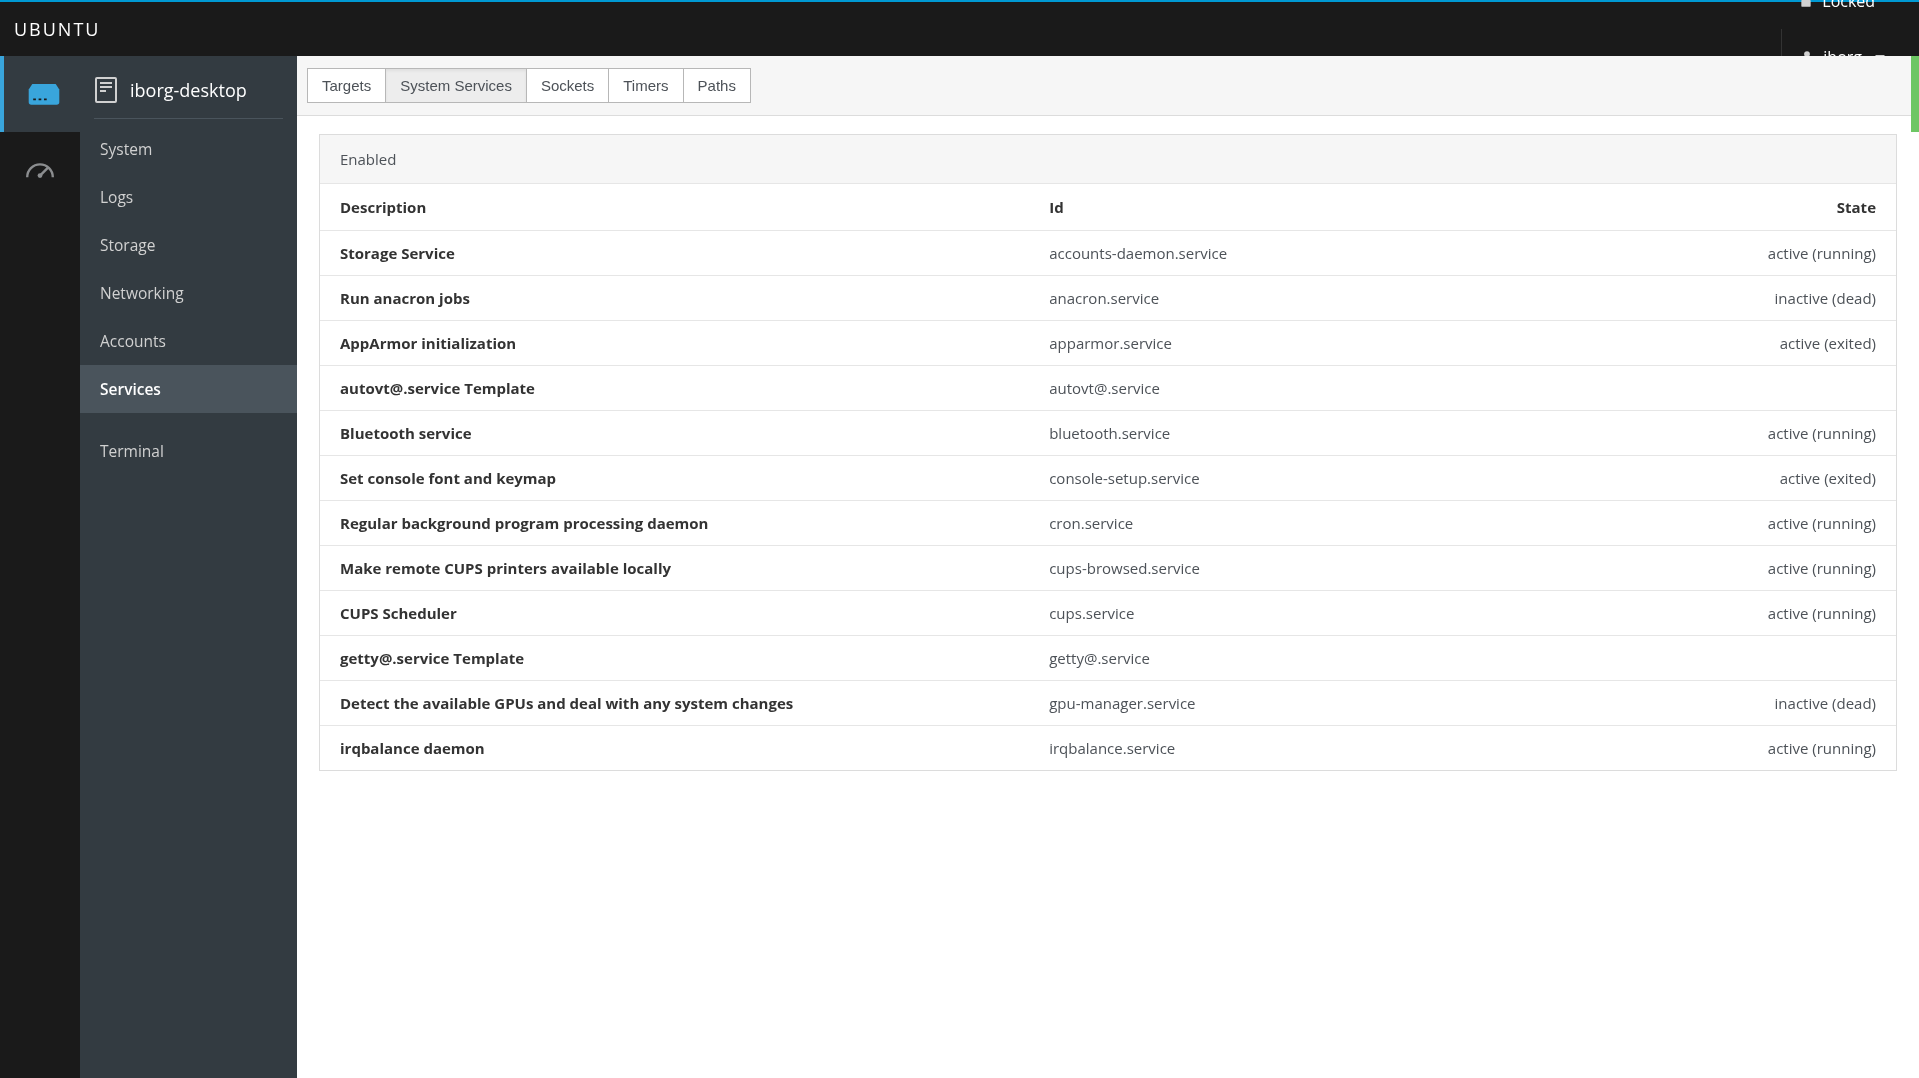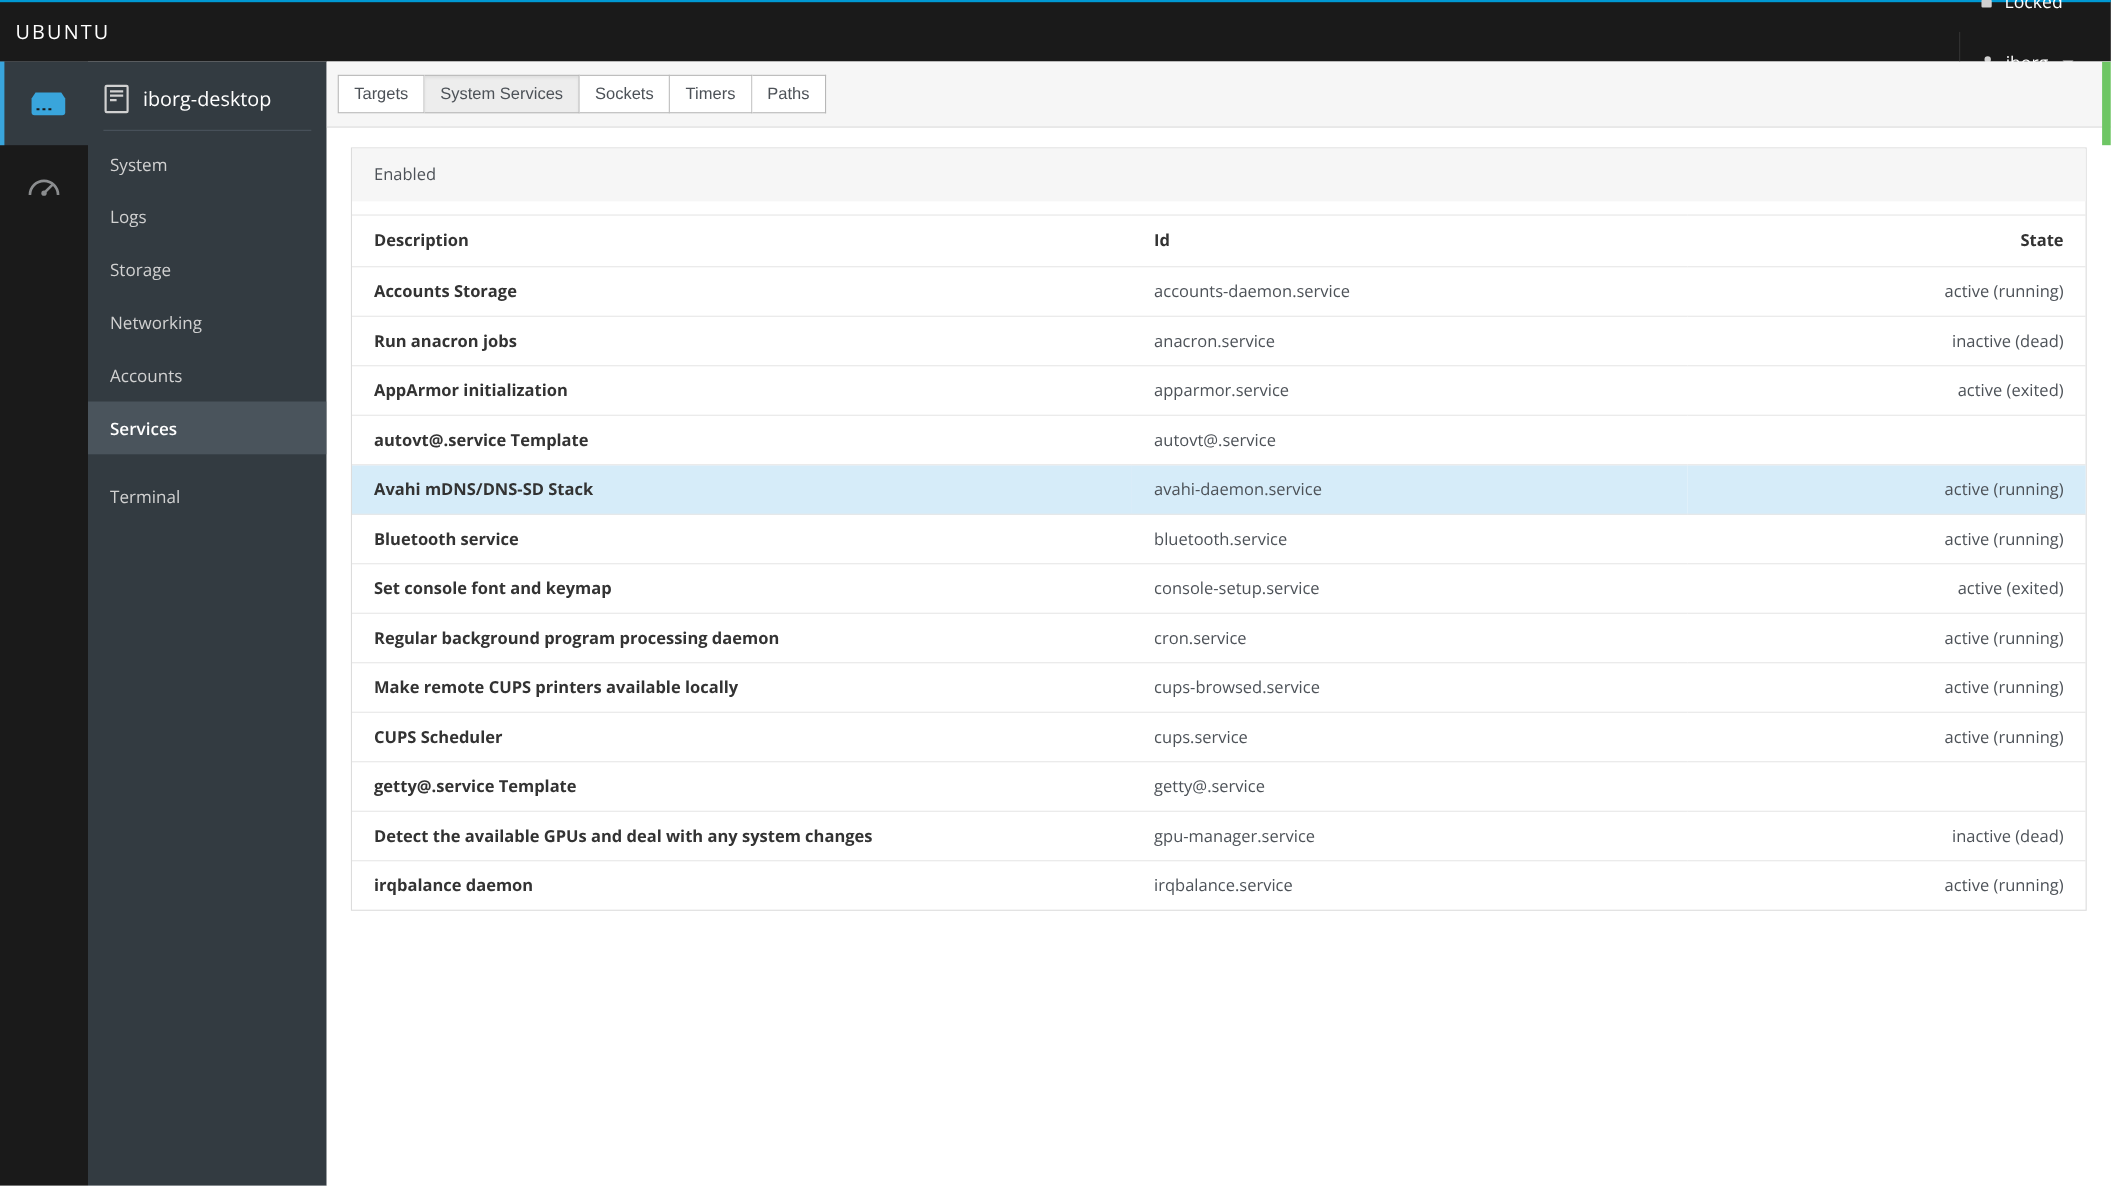--- a/index.html
+++ b/index.html
@@ -102,21 +102,21 @@
   border-bottom: 1px solid #b7b7b7;
   box-shadow: inset 0 2px 3px rgba(0,0,0,0.06);
 }
 .panel { margin: 18px 22px; border: 1px solid #dcdcdc; }
 .panel-head {
   background: #f6f6f6;
   padding: 14px 20px;
   color: #4d5258;
   font-size: 15px;
 }
-.tbl { width: 100%; border-collapse: collapse; margin-top: 12px; }
+.tbl { width: 100%; border-collapse: collapse; }
 .tbl th {
   text-align: left;
   font-weight: 700;
   padding: 13px 20px;
   border-top: 1px solid #e6e6e6;
   font-size: 15px;
 }
 .tbl th.col-state, .tbl td.col-state { text-align: right; }
 .tbl td {
   padding: 12px 20px;
@@ -222,44 +222,39 @@
       <table class="tbl">
         <thead>
           <tr>
             <th style="width:45%">Description</th>
             <th style="width:32%">Id</th>
             <th class="col-state">State</th>
           </tr>
         </thead>
         <tbody id="svc-body">
             <tr>
-              <td class="col-desc">Accounts Storage</td>
+              <td class="col-desc">Storage Service</td>
               <td class="col-id">accounts-daemon.service</td>
               <td class="col-state">active (running)</td>
             </tr>
             <tr>
               <td class="col-desc">Run anacron jobs</td>
               <td class="col-id">anacron.service</td>
               <td class="col-state">inactive (dead)</td>
             </tr>
             <tr>
               <td class="col-desc">AppArmor initialization</td>
               <td class="col-id">apparmor.service</td>
               <td class="col-state">active (exited)</td>
             </tr>
             <tr>
               <td class="col-desc">autovt@.service Template</td>
               <td class="col-id">autovt@.service</td>
               <td class="col-state"></td>
             </tr>
-            <tr class="highlight">
-              <td class="col-desc">Avahi mDNS/DNS-SD Stack</td>
-              <td class="col-id">avahi-daemon.service</td>
-              <td class="col-state">active (running)</td>
-            </tr>
             <tr>
               <td class="col-desc">Bluetooth service</td>
               <td class="col-id">bluetooth.service</td>
               <td class="col-state">active (running)</td>
             </tr>
             <tr>
               <td class="col-desc">Set console font and keymap</td>
               <td class="col-id">console-setup.service</td>
               <td class="col-state">active (exited)</td>
             </tr>

